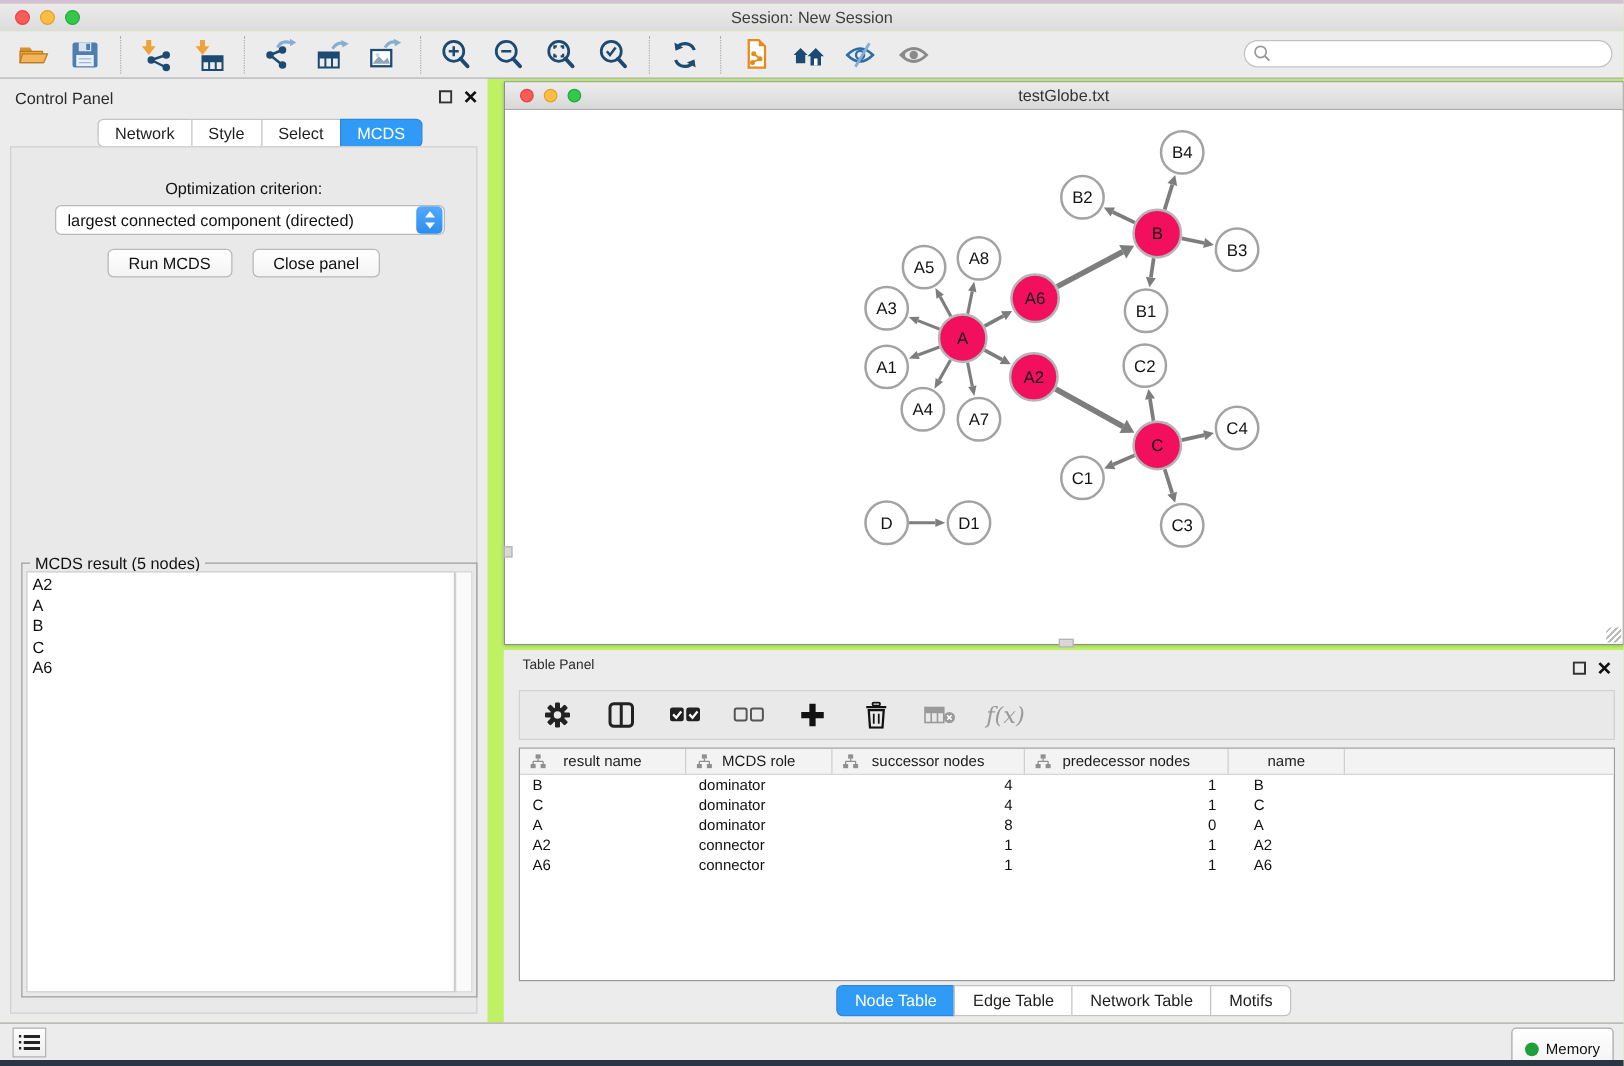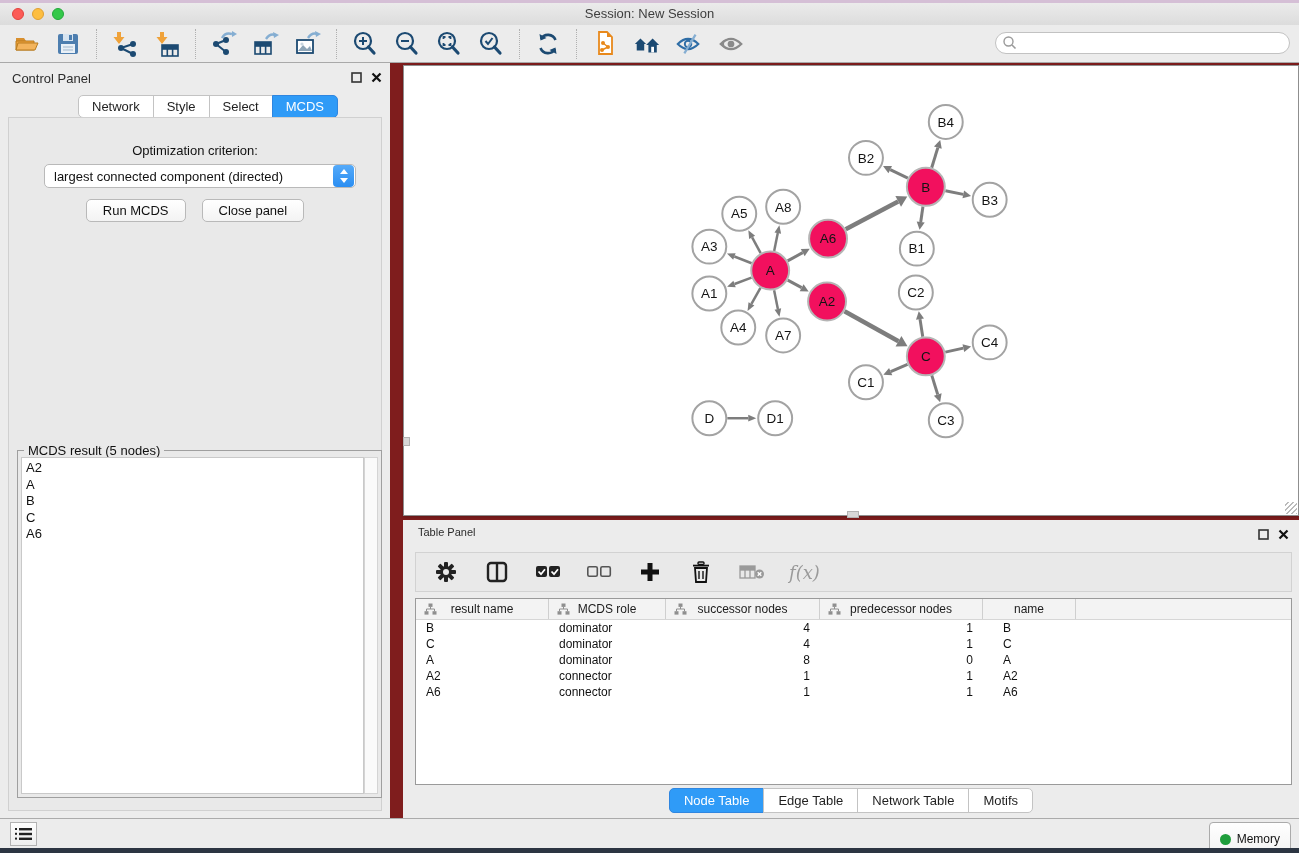--- a/index.html
+++ b/index.html
@@ -1,19 +1,19 @@
 <!DOCTYPE html>
 <html><head>
 <meta charset="utf-8">
 <style>
   * { margin:0; padding:0; box-sizing:border-box; }
   html,body { width:1299px; height:853px; overflow:hidden;
     font-family:"Liberation Sans", sans-serif; background:#ececec; }
   .abs { position:absolute; }
-  #app { position:relative; width:1299px; height:853px; background:#7f1d1d; }
+  #app { position:relative; width:1299px; height:853px; background:#bef264; }
 
   
   #desktop-top { left:0; top:0; width:1299px; height:3px; background:#d5bfd6; }
   #desktop-bottom { left:0; top:848px; width:1299px; height:5px; background:#2c3542; }
 
   
   #titlebar { left:0; top:3px; width:1299px; height:22px;
     background:linear-gradient(#ebebeb,#dcdcdc); }
   .lights { position:absolute; top:5px; display:flex; gap:8px; }
   .light { width:12px; height:12px; border-radius:50%; }
@@ -329,20 +329,28 @@
             <div>B</div>
             <div>C</div>
             <div>A6</div>
           </div>
         <div id="result-scroll"></div>
       </div>
     </div>
   </div>
 
   <div id="net-window" class="abs">
+    <div id="net-titlebar">
+      <div class="lights" style="left:12px; top:5px;">
+        <div class="light red" style="width:11px;height:11px;"></div>
+        <div class="light yellow" style="width:11px;height:11px;"></div>
+        <div class="light green" style="width:11px;height:11px;"></div>
+      </div>
+      <div id="net-title">testGlobe.txt</div>
+    </div>
     <div id="net-canvas">
       <svg id="graph-svg" viewBox="0 0 894 427">
           <line x1="356.4445610618003" y1="164.43032195234252" x2="347.89984256656953" y2="148.7190653643376" stroke="#7d7d7d" stroke-width="2.5"></line>
           <polygon points="344.0776669912897,141.6911941452746 350.8647257371117,147.10658504351642 344.93495939602735,150.3315456851588" fill="#7d7d7d"></polygon>
           <line x1="369.9811984858021" y1="162.40025360835892" x2="373.62538204416717" y2="144.45965762871546" stroke="#7d7d7d" stroke-width="2.5"></line>
           <polygon points="375.217861438488,136.61975907205903 376.9328392477566,145.13148487319455 370.31792484057775,143.78783038423637" fill="#7d7d7d"></polygon>
           <line x1="347.38868096605233" y1="174.6775138227091" x2="330.12528069582936" y2="167.8853563393427" stroke="#7d7d7d" stroke-width="2.5"></line>
           <polygon points="322.6807530822503,164.95636186842634 331.3609502382472,164.74469625236404 328.8896111534115,171.02601642632138" fill="#7d7d7d"></polygon>
           <line x1="347.28605427212415" y1="189.0560778973958" x2="330.26382673263237" y2="195.47429483851565" stroke="#7d7d7d" stroke-width="2.5"></line>
           <polygon points="322.77824844148205,198.29672599747397 329.0731135874468,192.3163164969366 331.4545398778179,198.6322731800947" fill="#7d7d7d"></polygon>

